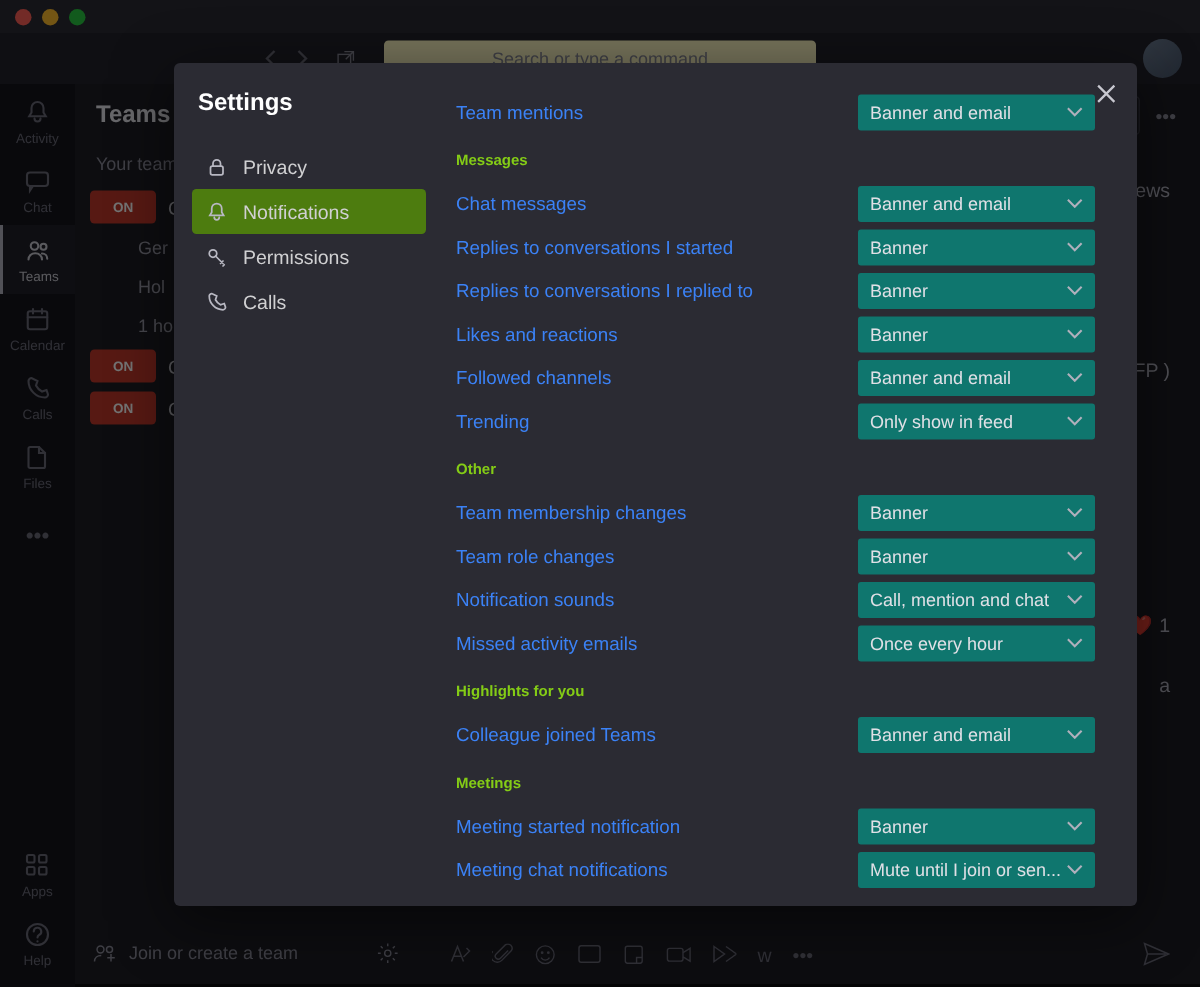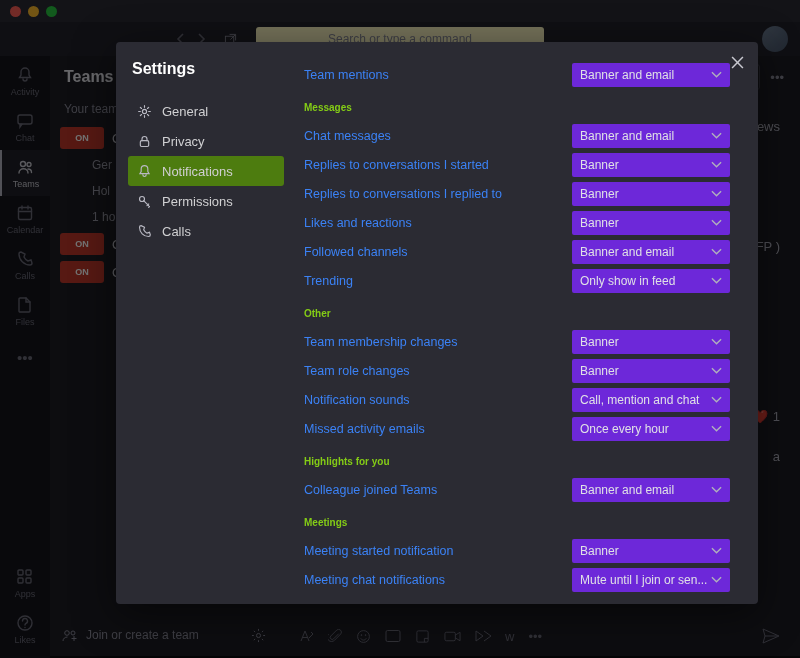--- a/index.html
+++ b/index.html
@@ -35,21 +35,21 @@
 .modal-close{position:absolute;top:14px;right:14px;color:#c8c8d0;cursor:pointer;font-size:15px}
 .modal-left{width:156px;padding:18px 8px 8px 12px}
 .modal-title{font-size:16px;font-weight:700;color:#fff;padding-left:4px;margin-bottom:18px}
 .set-item{height:30px;display:flex;align-items:center;gap:10px;padding:0 8px;border-radius:3px;color:#d0d0d2;font-size:13px;cursor:pointer}
 .set-item.sel{background:#4d7c0f}
 .set-ico{width:16px;height:16px;display:flex;align-items:center;justify-content:center;color:#b8b8c2}
 .modal-right{flex:1;padding:18px 28px 8px 12px;overflow:hidden}
 .opt-row{display:flex;align-items:center;height:29px}
 .opt-label{flex:1;font-size:12.5px;color:#3b82f6}
 .sect{font-weight:700;font-size:10px;color:#84cc16;margin-top:6px;margin-bottom:2px;height:24px;display:flex;align-items:center}
-.dd{width:142px;height:24px;background:#6d28d9;border-radius:2px;display:flex;align-items:center;padding:0 8px;font-size:12px;color:#e0e0e6;position:relative;cursor:pointer}
+.dd{width:142px;height:24px;background:#0f766e;border-radius:2px;display:flex;align-items:center;padding:0 8px;font-size:12px;color:#e0e0e6;position:relative;cursor:pointer}
 .dd .chev{position:absolute;right:8px;color:#b0b0bc}
 svg{display:block}
 </style>
 </head>
 <body>
 
 <div class="mac-bar" id="macbar">
     <div class="mac-dot" style="background: rgb(255, 95, 87);"></div>
     <div class="mac-dot" style="background: rgb(254, 188, 46);"></div>
     <div class="mac-dot" style="background: rgb(40, 200, 64);"></div>
@@ -147,21 +147,21 @@
         </span>
         <span>Apps</span>
       </div>
       <div class="rail-item">
         <span class="rail-icon">
           <svg width="18" height="18" viewBox="0 0 18 18" fill="none" stroke="currentColor" stroke-width="1.4" stroke-linecap="round">
             <circle cx="9" cy="9" r="7"></circle>
             <path d="M6.5 7a2.5 2.5 0 1 1 3.5 2.3c-.8.4-1 1-1 1.7M9 13.5v.1"></path>
           </svg>
         </span>
-        <span>Likes</span>
+        <span>Help</span>
       </div>
     </div>
   </div>
 
 <div class="teams-col">
   <div class="teams-hdr">Teams</div>
   <div class="teams-sub">Your teams</div>
   <div id="teamslist">
       <div class="team-row">
         <div class="team-tile">ON</div>
@@ -279,29 +279,20 @@
     <svg width="13" height="13" viewBox="0 0 12 12">
         <path d="M1 1l10 10M11 1 1 11" stroke="currentColor" stroke-width="1.4"></path>
       </svg>
   </span>
   <div class="modal-left">
     <div class="modal-title">Settings</div>
     <div id="setnav">
         <div class="set-item">
           <span class="set-ico">
             <svg width="15" height="15" viewBox="0 0 18 18" fill="none" stroke="currentColor" stroke-width="1.4" stroke-linecap="round">
-              <circle cx="9" cy="9" r="2.5"></circle>
-              <path d="M9 2v2M9 14v2M2 9h2M14 9h2M4 4l1.4 1.4M12.6 12.6 14 14M4 14l1.4-1.4M12.6 5.4 14 4"></path>
-            </svg>
-          </span>
-          <span>General</span>
-        </div>
-        <div class="set-item">
-          <span class="set-ico">
-            <svg width="15" height="15" viewBox="0 0 18 18" fill="none" stroke="currentColor" stroke-width="1.4" stroke-linecap="round">
               <rect x="4" y="8" width="10" height="7" rx="1.5"></rect>
               <path d="M6 8V6a3 3 0 0 1 6 0v2"></path>
             </svg>
           </span>
           <span>Privacy</span>
         </div>
         <div class="set-item sel">
           <span class="set-ico">
             <svg width="15" height="15" viewBox="0 0 18 18" fill="none" stroke="currentColor" stroke-width="1.4" stroke-linecap="round">
               <path d="M9 2a4 4 0 0 0-4 4v3l-1.5 2.5h11L13 9V6a4 4 0 0 0-4-4zM7 13a2 2 0 0 0 4 0"></path>

